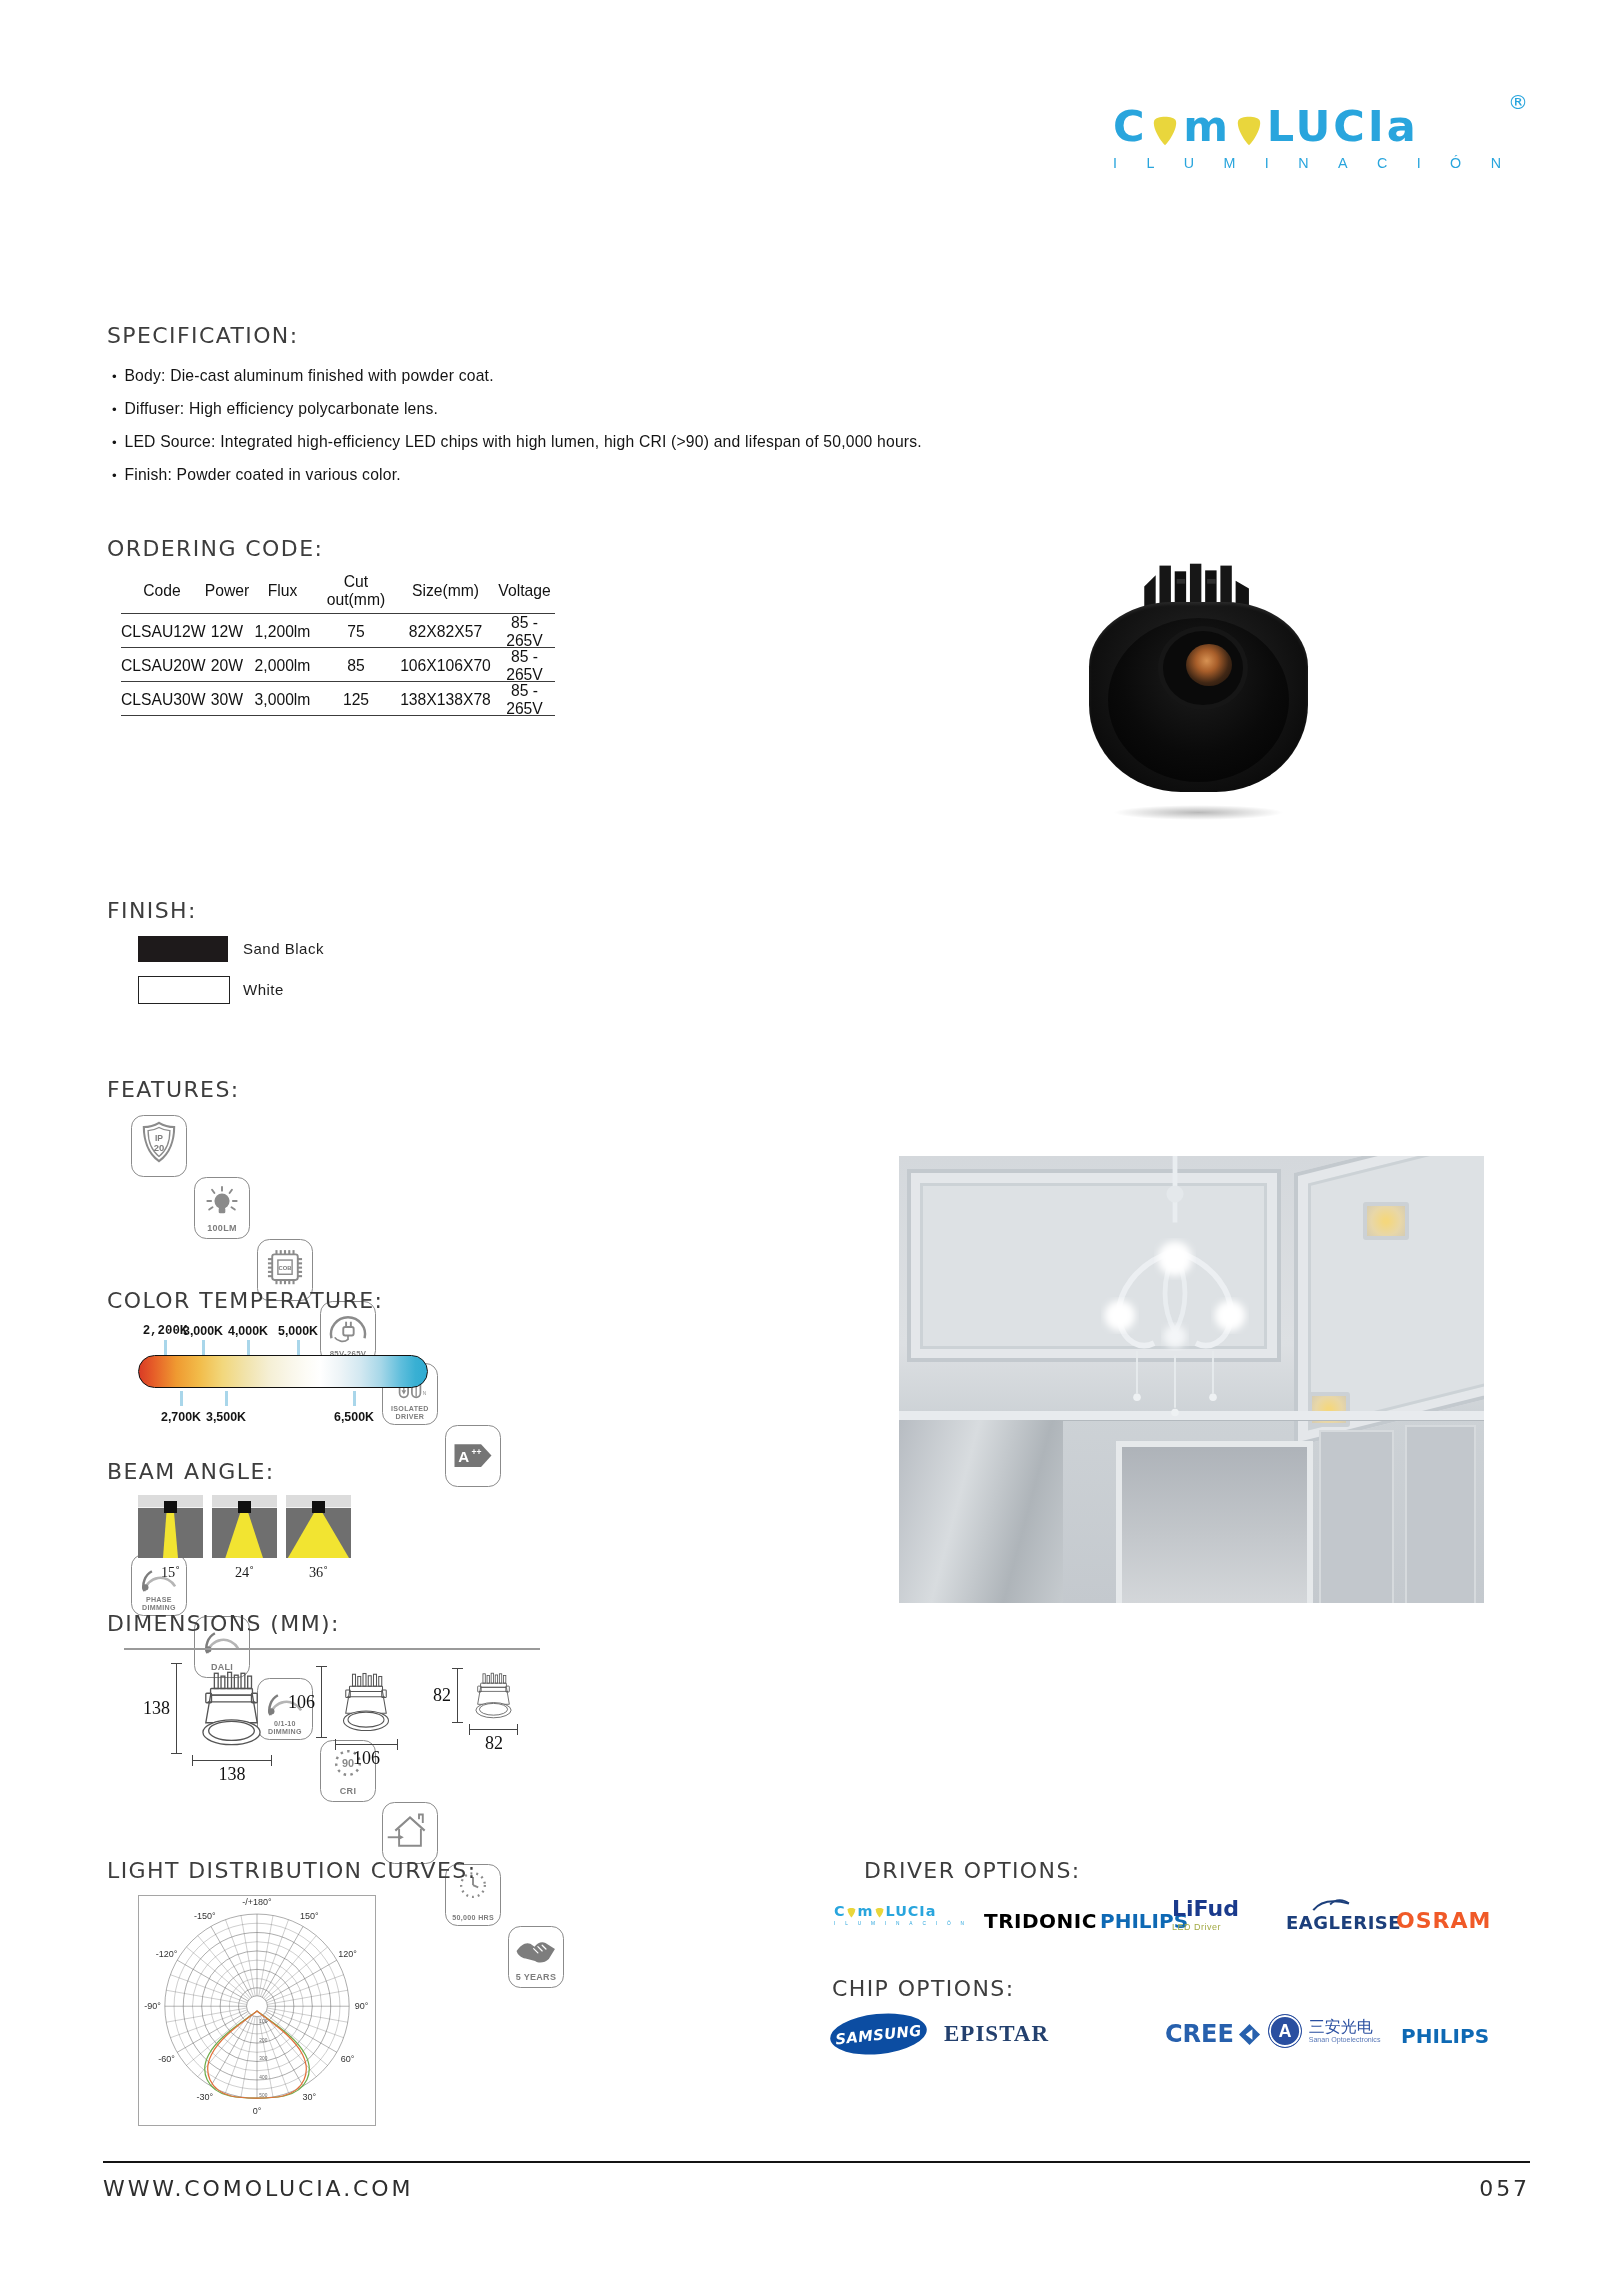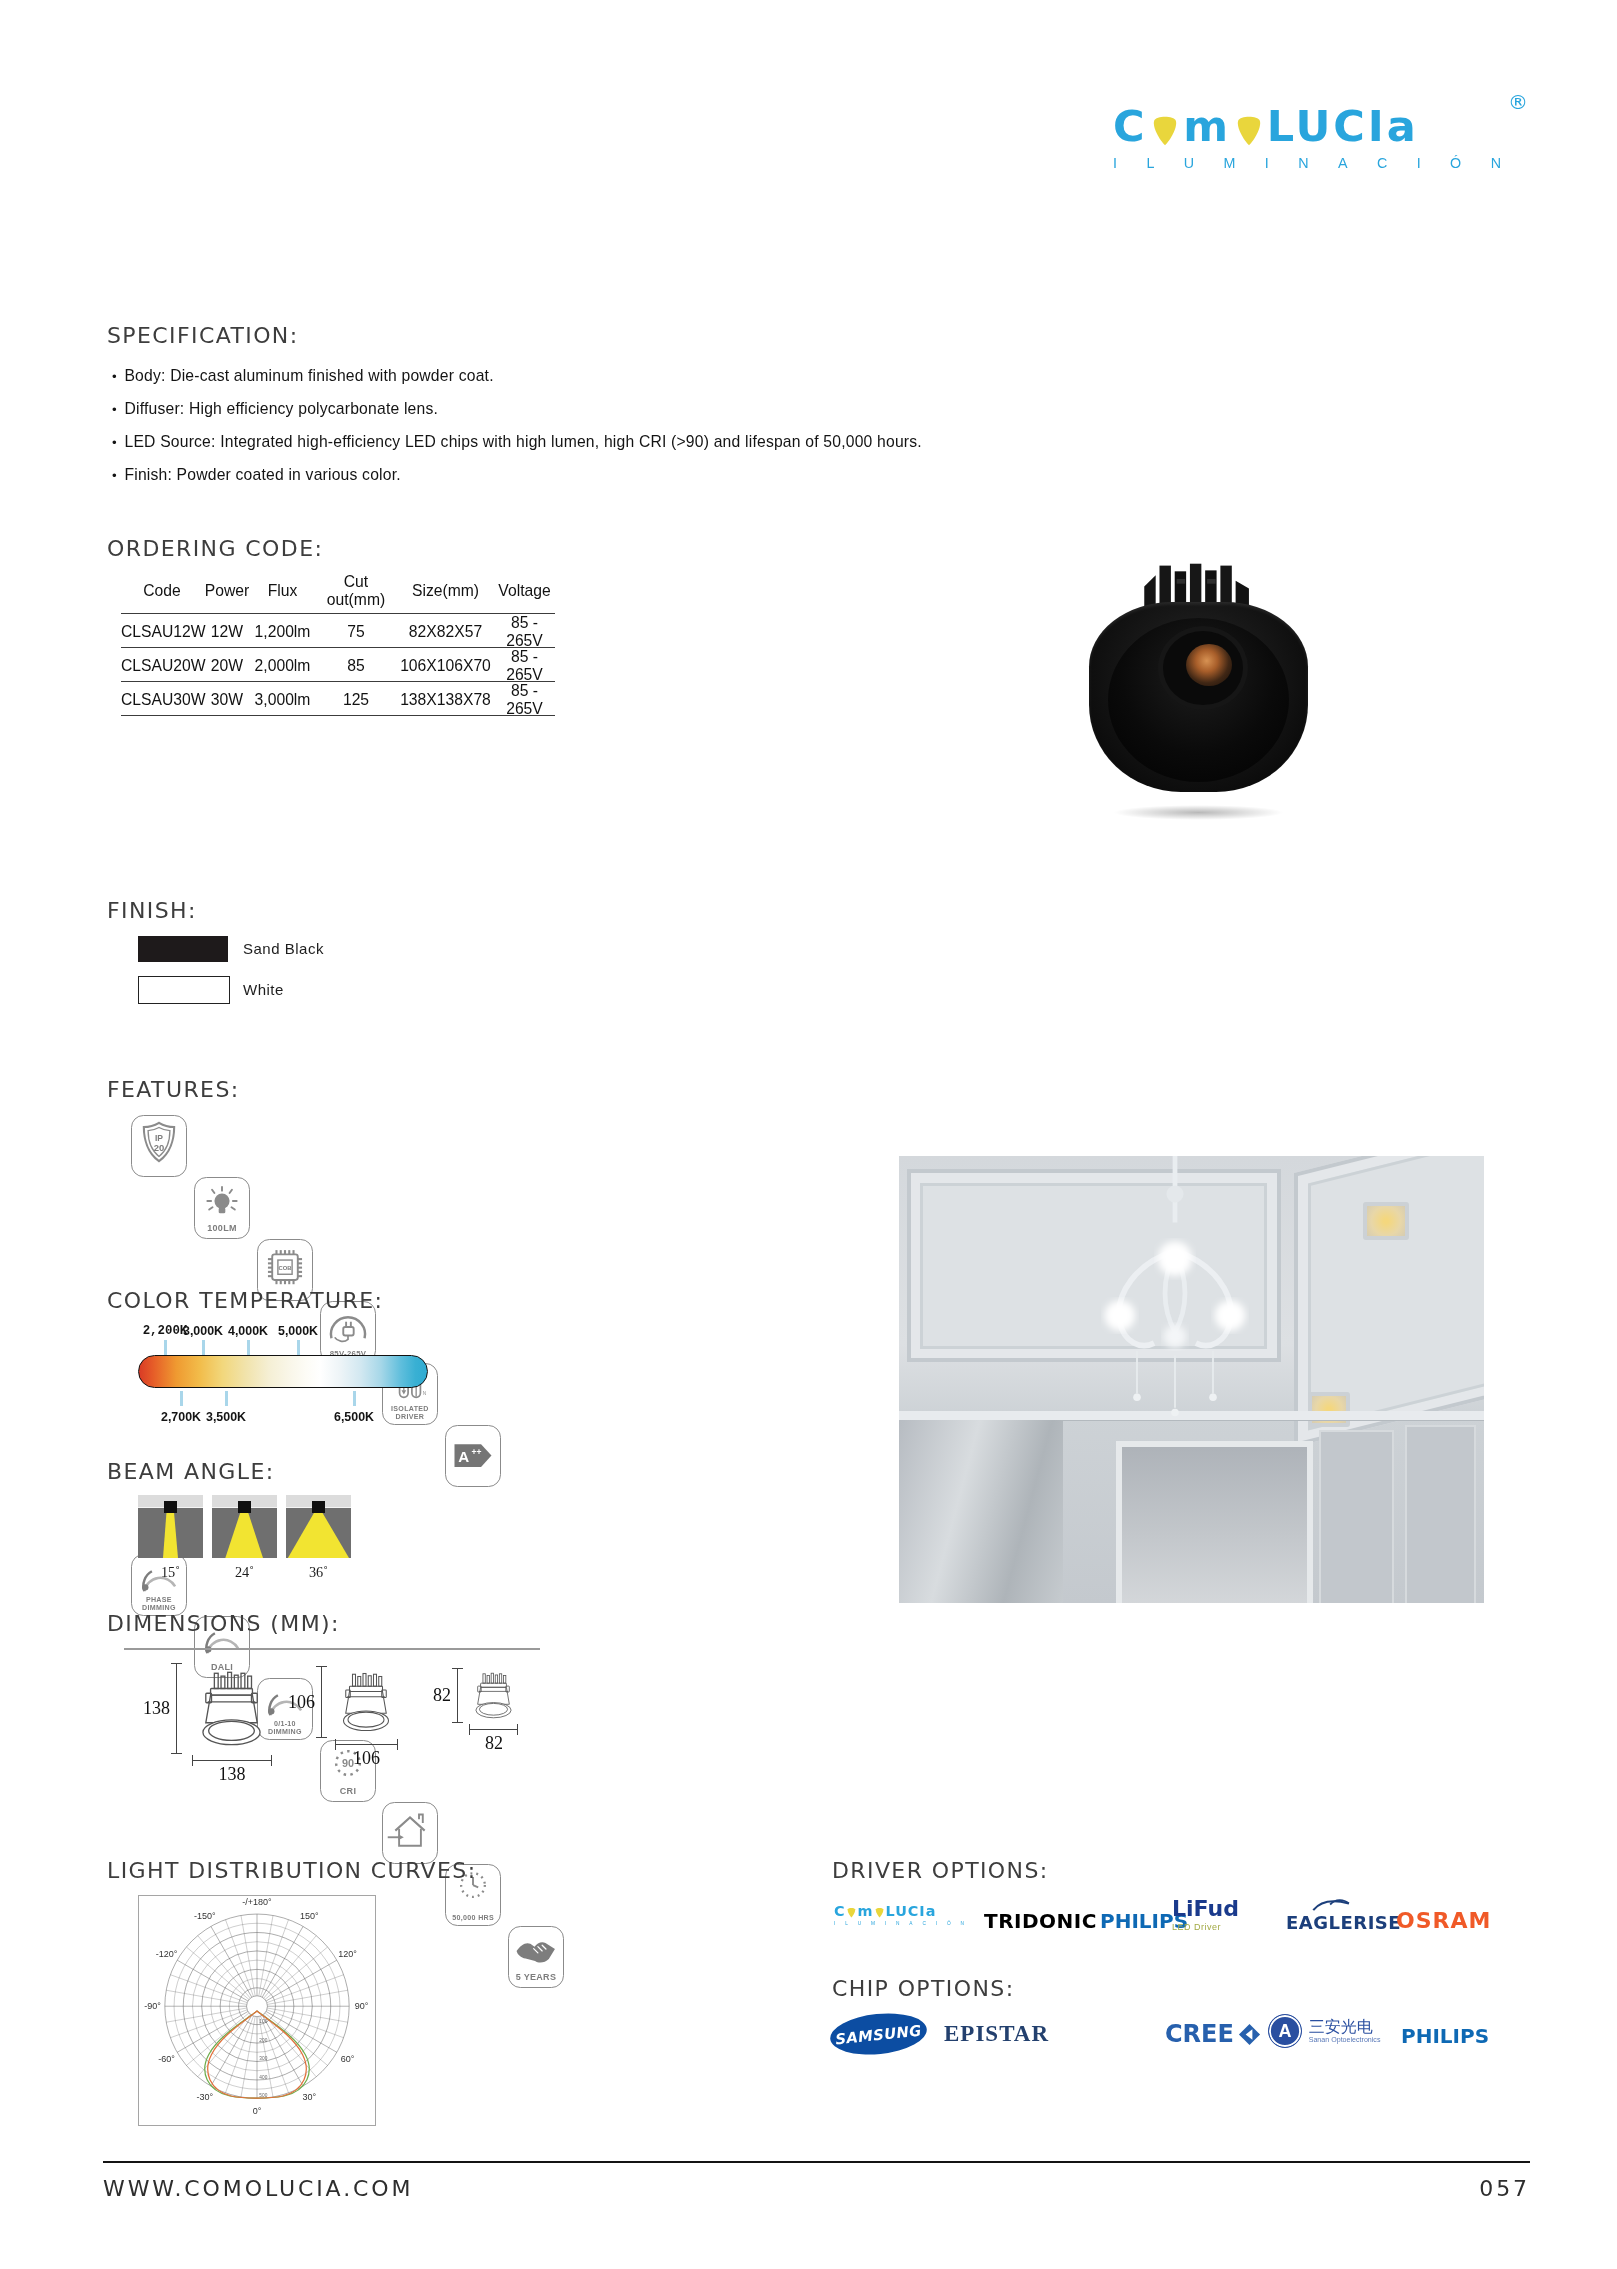--- a/index.html
+++ b/index.html
@@ -593,21 +593,21 @@
       <text x="69" y="23.93720558371174" text-anchor="middle" font-size="9.5" fill="#333" font-family="Liberation Sans, sans-serif">-150°</text>
       <text x="126.5" y="133.9" font-size="5" fill="#666" font-family="Liberation Sans, sans-serif">100</text>
       <text x="126.5" y="153.3" font-size="5" fill="#666" font-family="Liberation Sans, sans-serif">200</text>
       <text x="126.5" y="172.7" font-size="5" fill="#666" font-family="Liberation Sans, sans-serif">300</text>
       <text x="126.5" y="192.10000000000002" font-size="5" fill="#666" font-family="Liberation Sans, sans-serif">400</text>
       <text x="126.5" y="211.5" font-size="5" fill="#666" font-family="Liberation Sans, sans-serif">500</text>
       <path d="M0,5 C-12.72,15 -40.28,31 -50.88,51 C-60.42,69 -53,89 -28.62,94.5 C-13.780000000000001,97.5 13.780000000000001,97.5 28.62,94.5 C53,89 60.42,69 50.88,51 C40.28,31 12.72,15 0,5 Z" fill="none" stroke="#6fae4e" stroke-width="1.3" transform="translate(124,116)"></path>
       <path d="M0,5 C-12,15 -38,31 -48,51 C-57,69 -50,89 -27,94.5 C-13,97.5 13,97.5 27,94.5 C50,89 57,69 48,51 C38,31 12,15 0,5 Z" fill="none" stroke="#e2703a" stroke-width="1.3" transform="translate(124,116)"></path>
     </svg>
 
-  <div class="abs h-sec" style="left:832px;top:1858px;">DRIVER OPTIONS:</div>
+  <div class="abs h-sec" style="left:864px;top:1858px;">DRIVER OPTIONS:</div>
   <div class="brand" style="left:834px;top:1904px;width:133px;height:25px;">
     <div class="logo logo-mini">
       <div class="logo-row">
         <span class="lt">C</span>
         <svg class="logo-tri" viewBox="0 0 36 40">
             <path d="M18,36 C12.5,31 3.5,16 5.8,8.5 C8,2.5 28,2.5 30.2,8.5 C32.5,16 23.5,31 18,36 Z" fill="#e9d63c"></path>
           </svg>
         <span class="lt">m</span>
         <svg class="logo-tri" viewBox="0 0 36 40">
             <path d="M18,36 C12.5,31 3.5,16 5.8,8.5 C8,2.5 28,2.5 30.2,8.5 C32.5,16 23.5,31 18,36 Z" fill="#e9d63c"></path>

